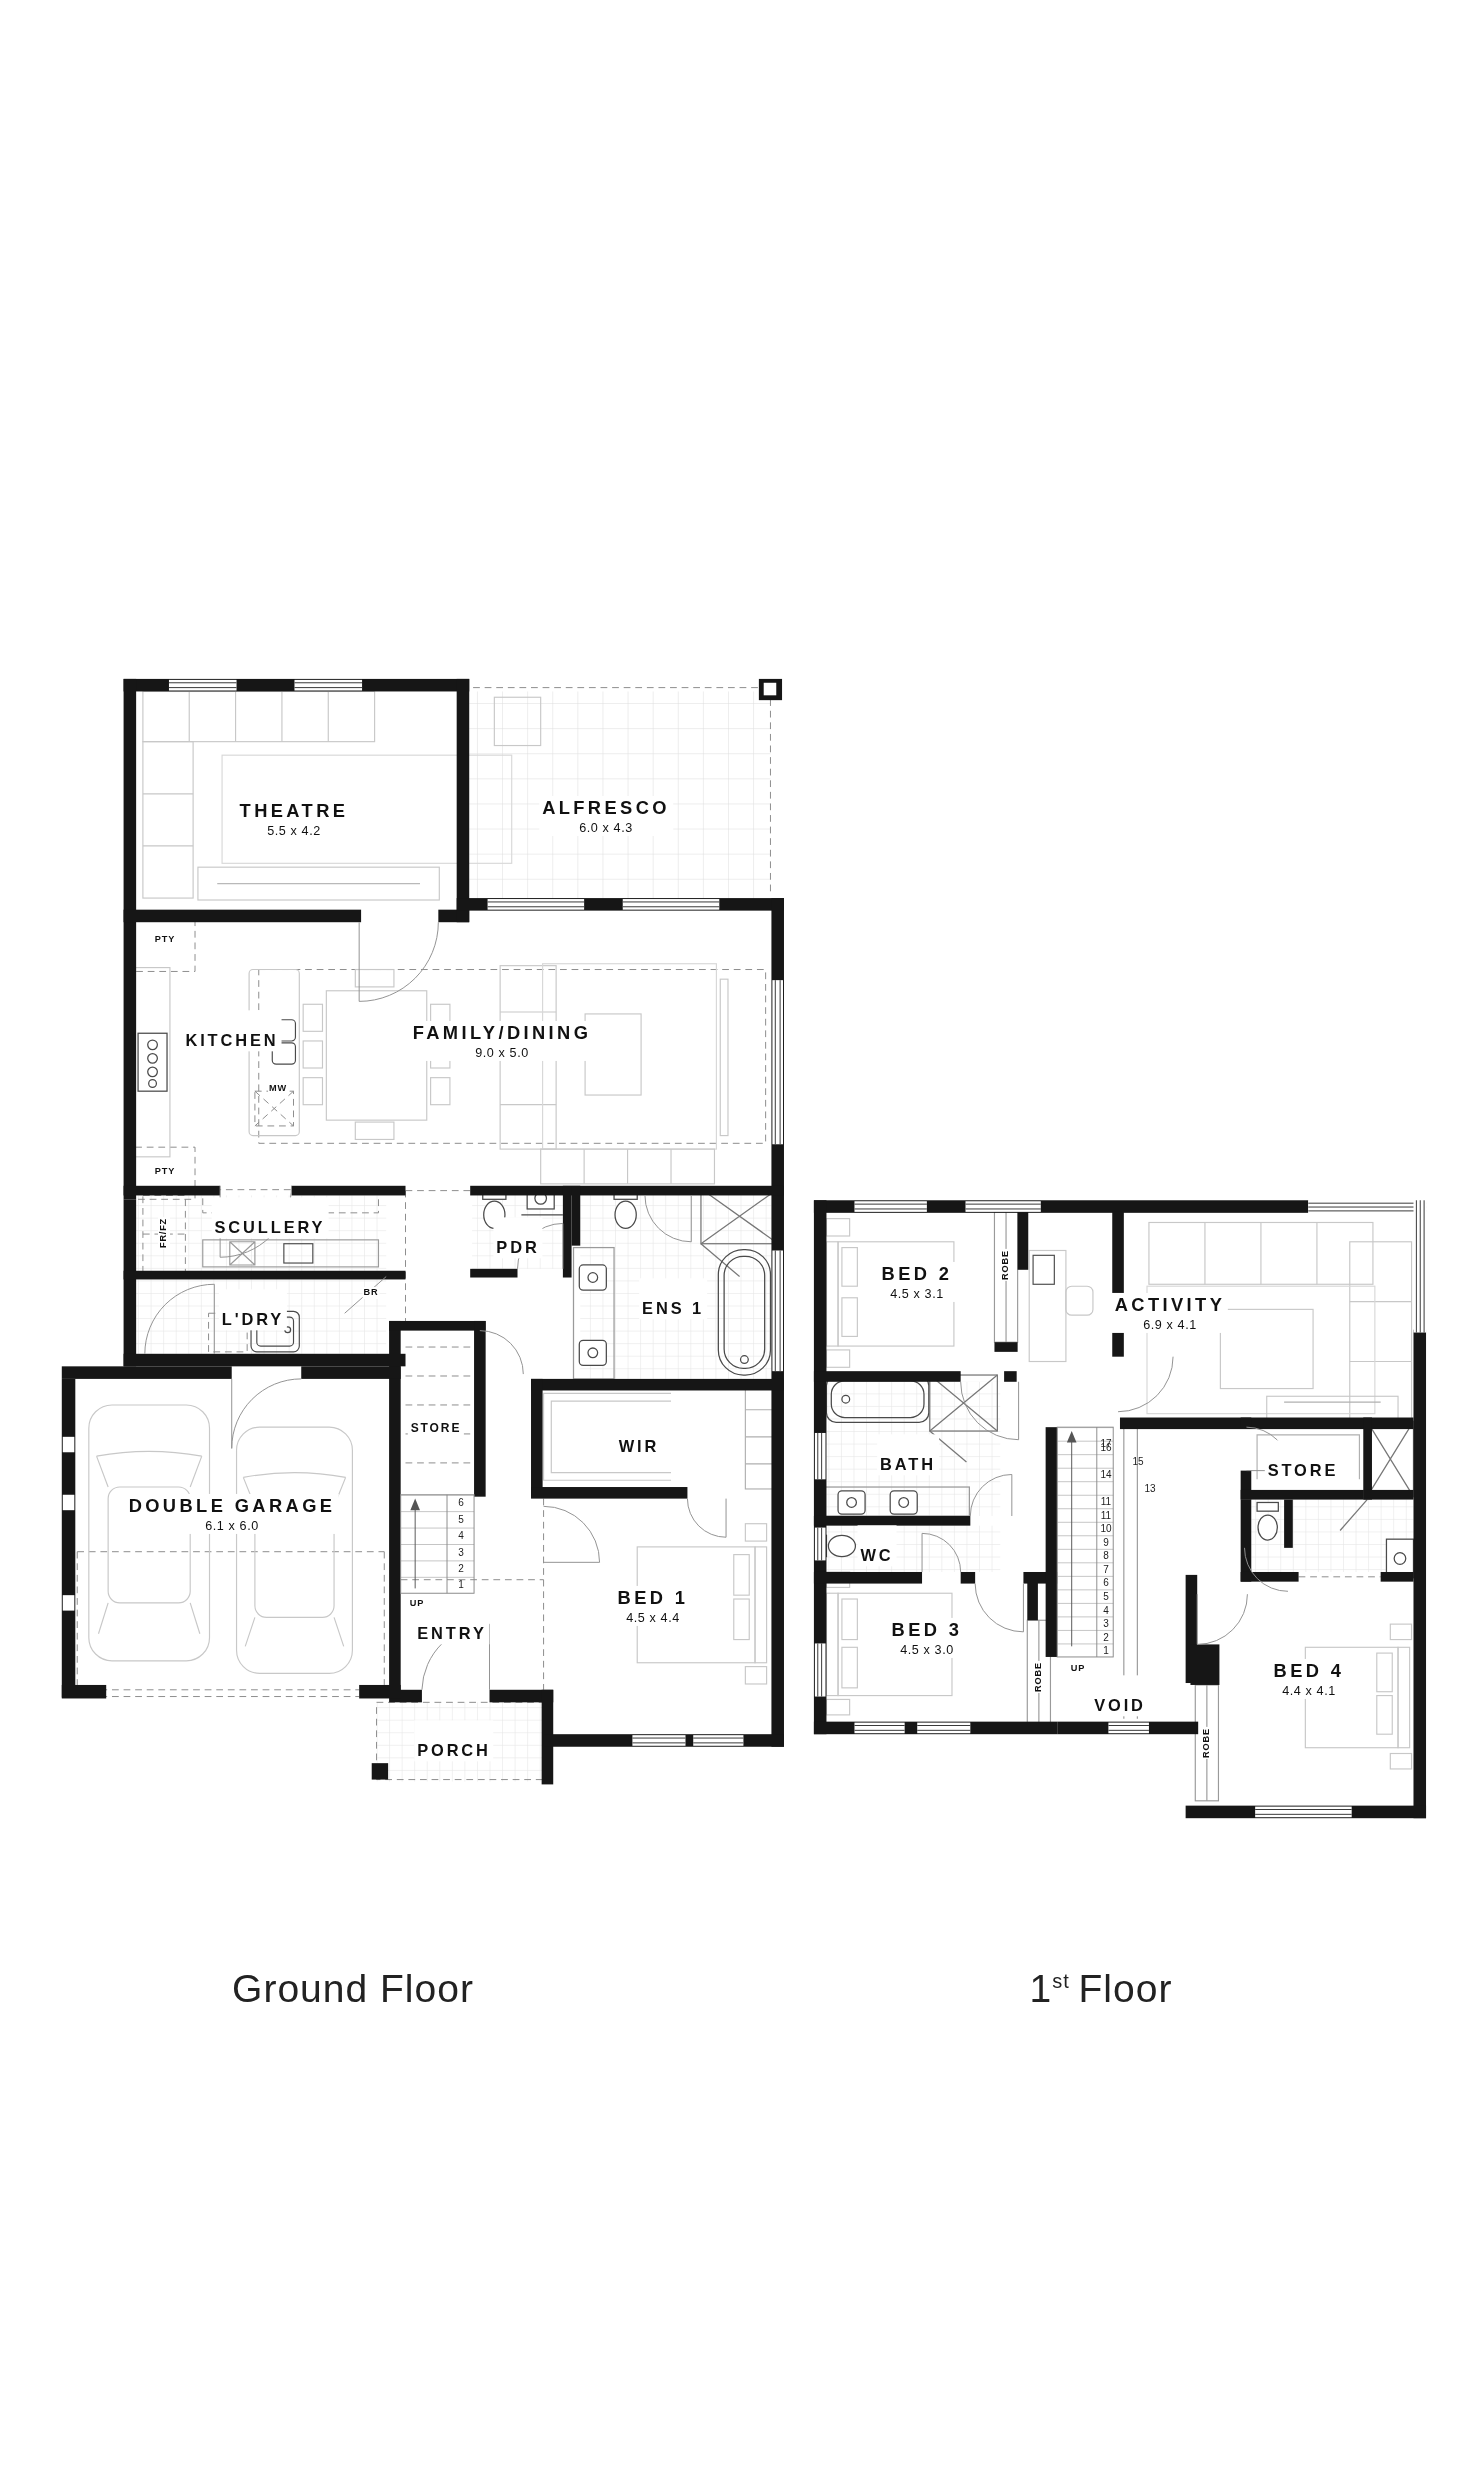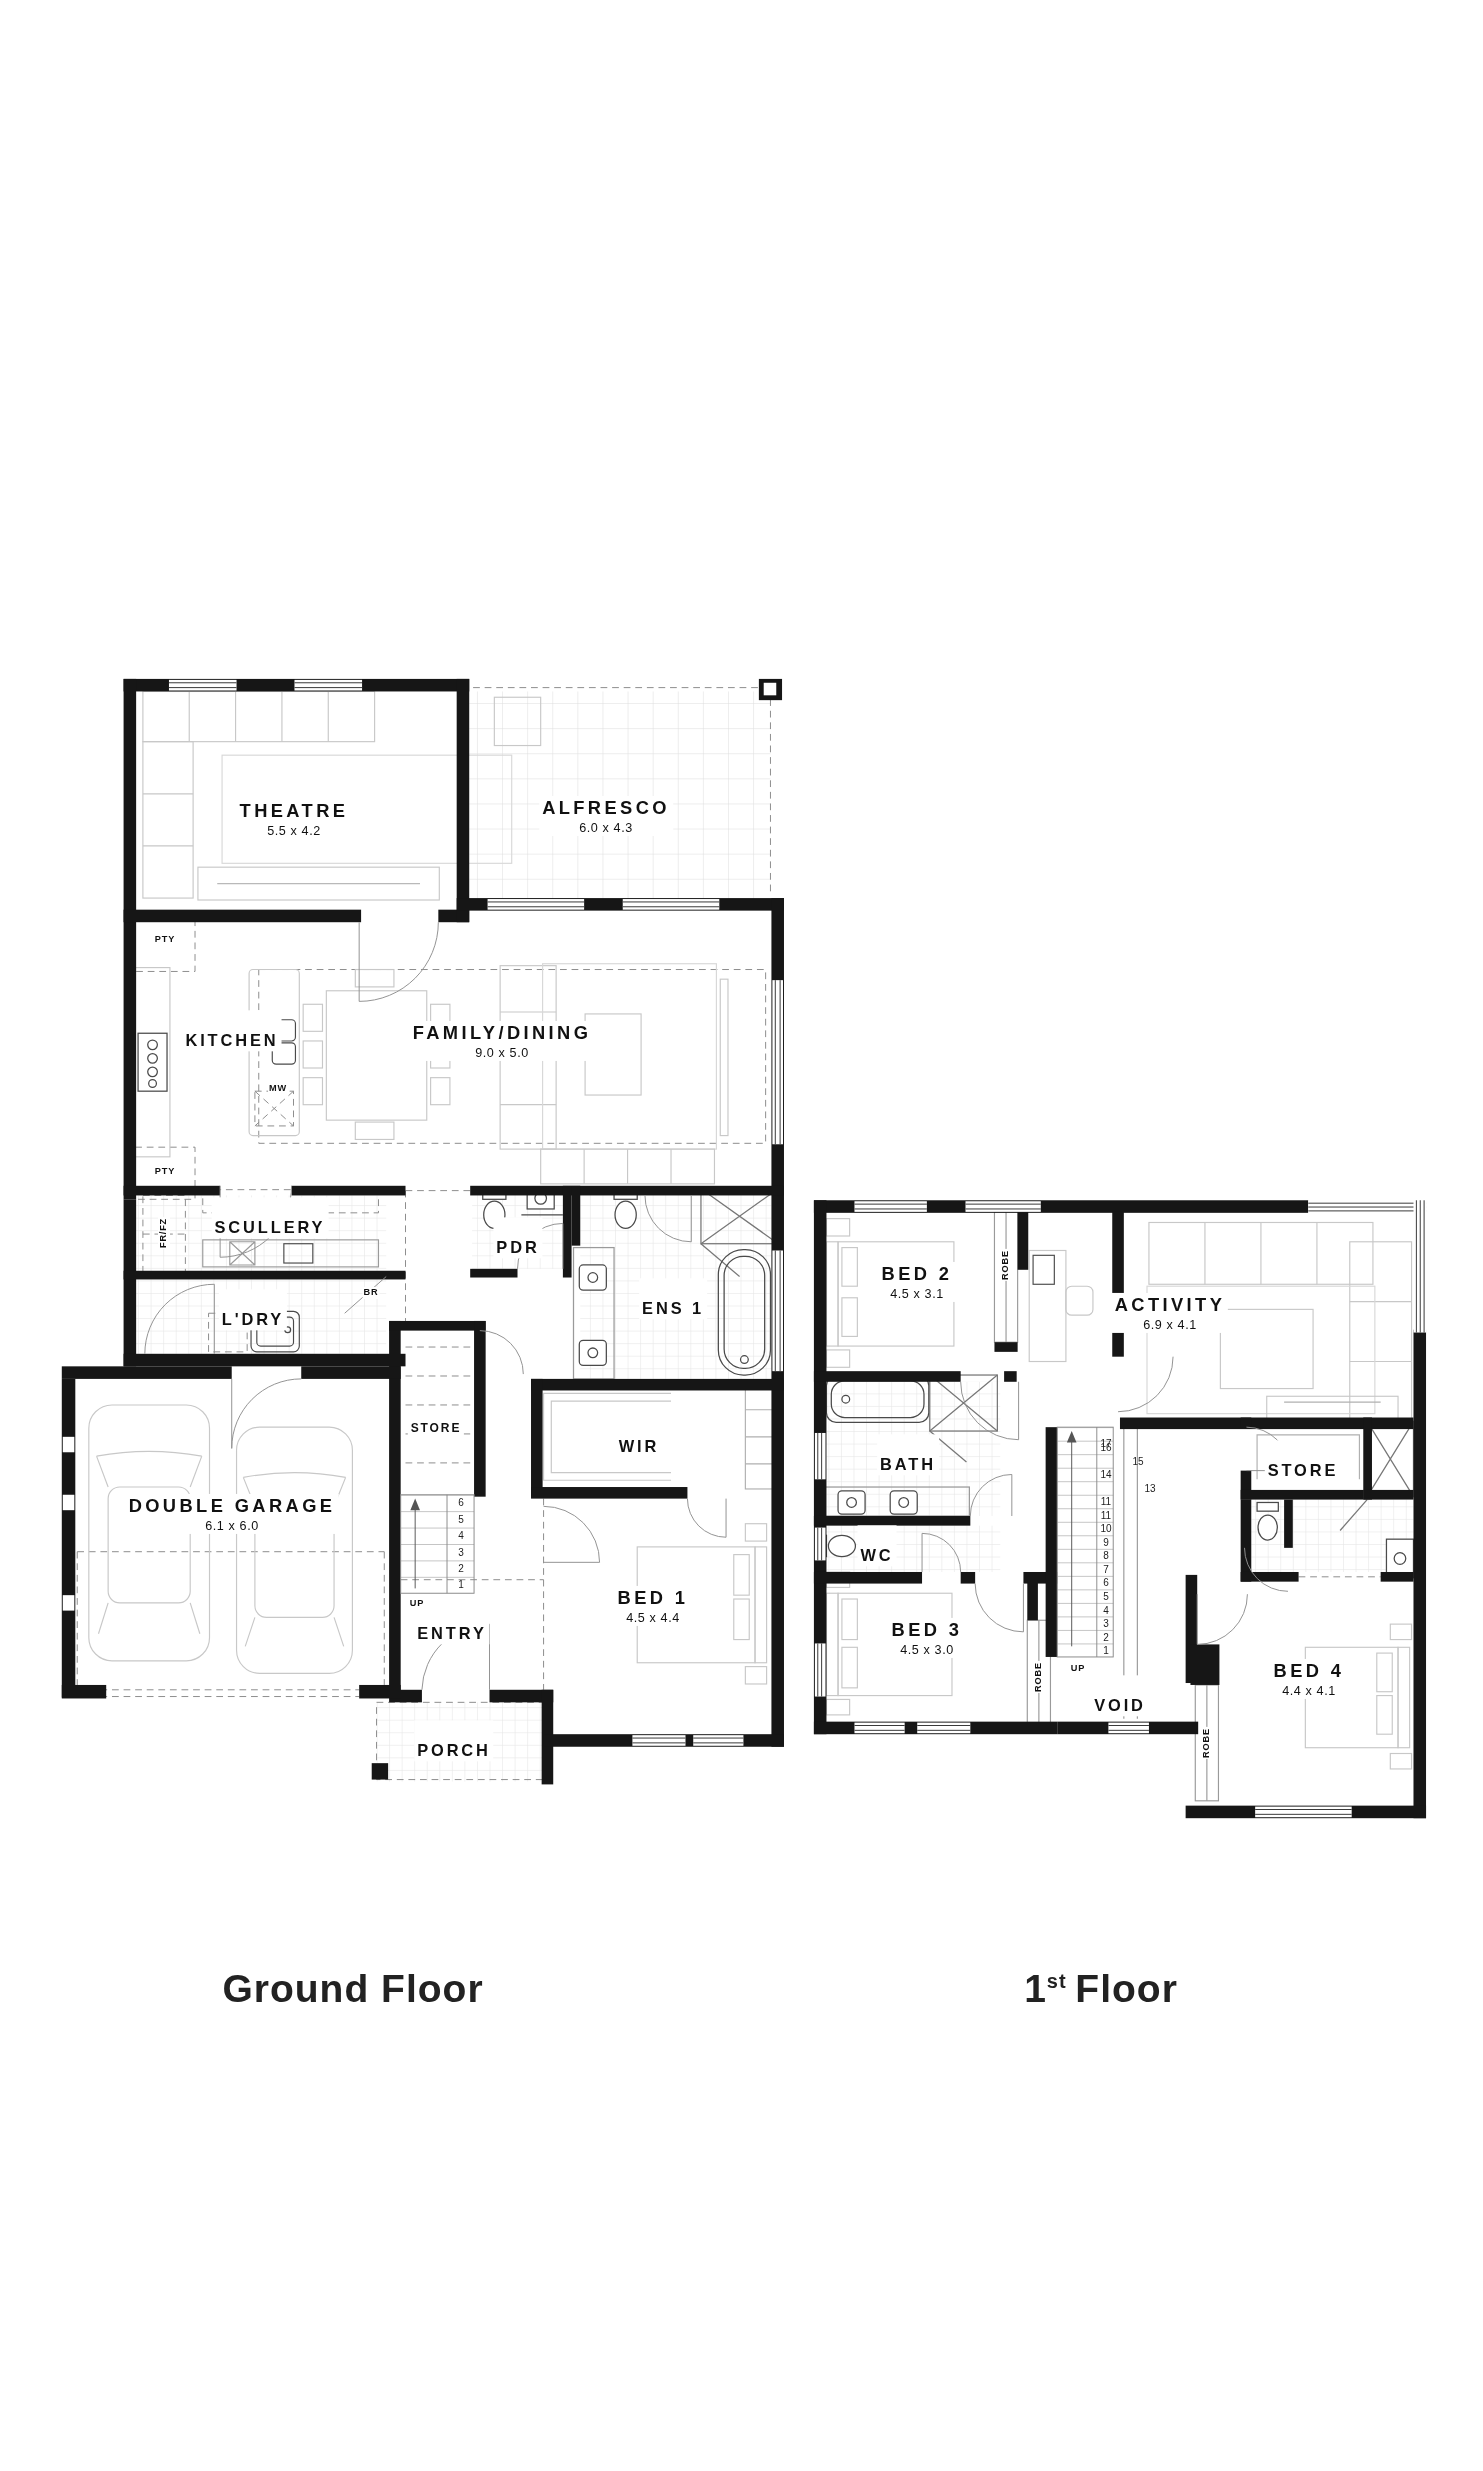--- a/index.html
+++ b/index.html
@@ -10,21 +10,21 @@
        padding:0 2.9px;color:#111;white-space:nowrap;z-index:2;line-height:1.3;}
   .lbl .nm{display:block;font-weight:700;letter-spacing:3.4px;font-size:18.3px;}
   .lbl .dm{display:block;font-weight:400;font-size:12.6px;letter-spacing:0.6px;}
   .lbl .dm:empty{display:none;}
   .lbl.mid .nm{font-size:16.4px;letter-spacing:2.9px;margin-top:20px;}
   .lbl.sm .nm{font-size:12px;letter-spacing:1.9px;}
   .lbl.tiny{padding:0 1px;}
   .lbl.tiny .nm{font-size:9.2px;letter-spacing:0.8px;}
   .lbl.v{transform:translate(-50%,-50%) rotate(-90deg);}
   .stair-num{position:absolute;transform:translate(-50%,-50%);font-size:10px;color:#222;z-index:2;}
-  .caption{position:absolute;transform:translate(-50%,-50%);font-size:39px;font-weight:700;
+  .caption{position:absolute;transform:translate(-50%,-50%);font-size:39px;font-weight:400;
            color:#222;letter-spacing:1px;white-space:nowrap;z-index:2;text-align:right;}
   .caption sup{font-size:20px;}
 </style>
 </head>
 <body>
 
 <div class="page">
 
 <svg class="plan-svg" width="1483" height="2472" viewBox="0 0 1536 2560">
   <defs>

